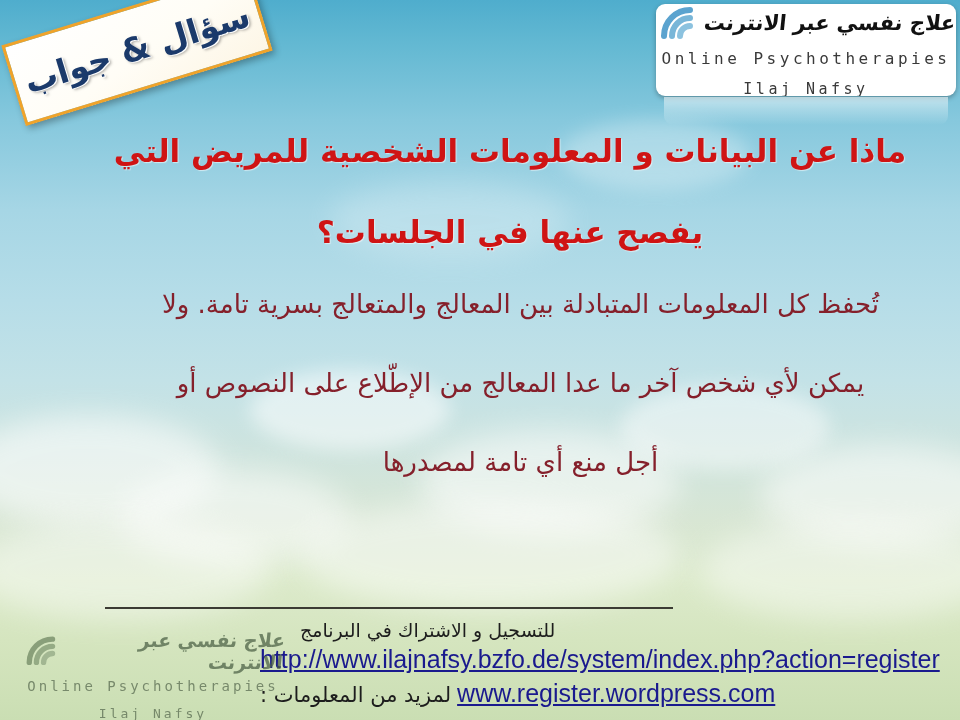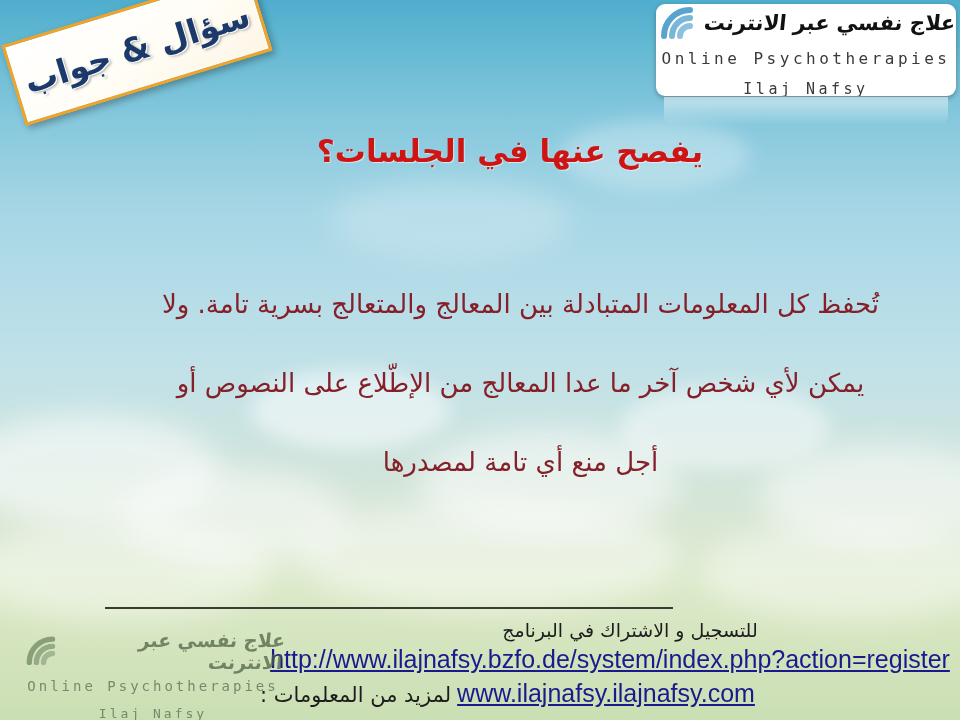--- a/index.html
+++ b/index.html
@@ -115,21 +115,21 @@
     background:#3b3b33;
   }
 
   
   #footer{
     position:absolute;left:260px;top:618px;width:700px;
     direction:rtl;text-align:left;
   }
   .f-line{
     font-family:"DejaVu Sans","Liberation Sans",sans-serif;
-    color:#1f1f1f;font-size:19px;line-height:1.33;text-align:center;
+    color:#1f1f1f;font-size:19px;line-height:1.33;text-align:left;
     white-space:nowrap;
   }
   .f-line.l1{font-size:19px;color:#1d1d1d;padding-left:40px;}
   .f-url{
     color:#1a1a8e;text-decoration:underline;font-size:25px;
     font-family:Liberation Sans, sans-serif;direction:ltr;
     display:inline-block;
   }
   .f-line.l3{text-align:left;}
   .f-more{color:#1d1d1d;font-size:21px;direction:rtl;}
@@ -179,38 +179,39 @@
         </svg>
       </span>
     </div>
     <div class="logo-rule"></div>
     <div class="logo-en1">Online Psychotherapies</div>
     <div class="logo-en2">Ilaj Nafsy</div>
   </div>
   <div id="logo-top-reflection"></div>
 
   <div id="title-block">
+    <div class="title-line l1">ماذا عن البيانات و المعلومات الشخصية للمريض التي</div>
     <div class="title-line l2">يفصح عنها في الجلسات؟</div>
   </div>
 
   <div id="body-block">
     <div class="body-line bl-1">تُحفظ كل المعلومات المتبادلة بين المعالج والمتعالج بسرية تامة. ولا</div>
     <div class="body-line bl-2">يمكن لأي شخص آخر ما عدا المعالج من الإطّلاع على النصوص أو</div>
     <div class="body-line bl-4">أجل منع أي تامة لمصدرها</div>
   </div>
 
   <div id="divider"></div>
 
   <div id="footer">
     <div class="f-line l1">للتسجيل و الاشتراك في البرنامج</div>
     <div class="f-line l2">
       <span class="f-url">http://www.ilajnafsy.bzfo.de/system/index.php?action=register</span>
     </div>
     <div class="f-line l3">
-      <span class="f-url">www.ilajnafsy.ilajnafsy.com</span>
+      <span class="f-url">www.register.wordpress.com</span>
       <span class="f-more">لمزيد من المعلومات :</span>
     </div>
   </div>
 
   <div id="logo-bottom">
     <div class="logo-row">
       <span class="logo-ar">علاج نفسي عبر الانترنت</span>
       <span class="wifi">
         <svg width="36" height="34" viewBox="0 0 40 38" aria-hidden="true">
           <g fill="none" stroke="#6d8560" stroke-linecap="round">

